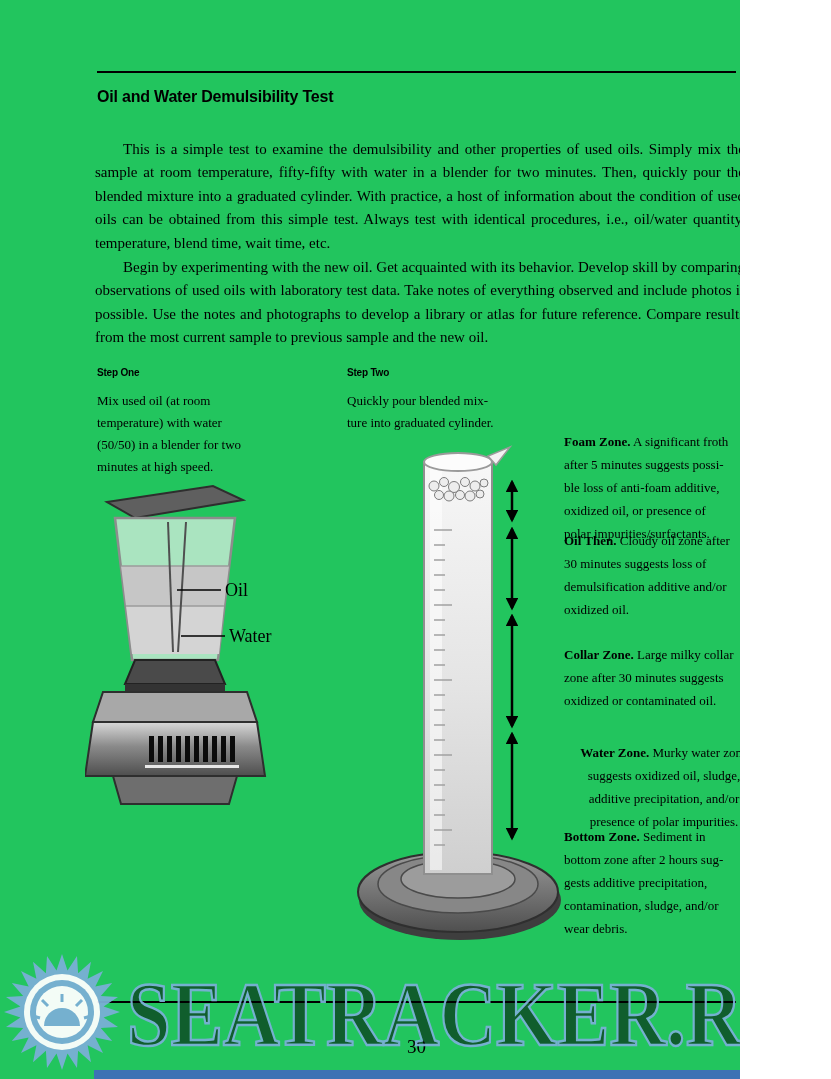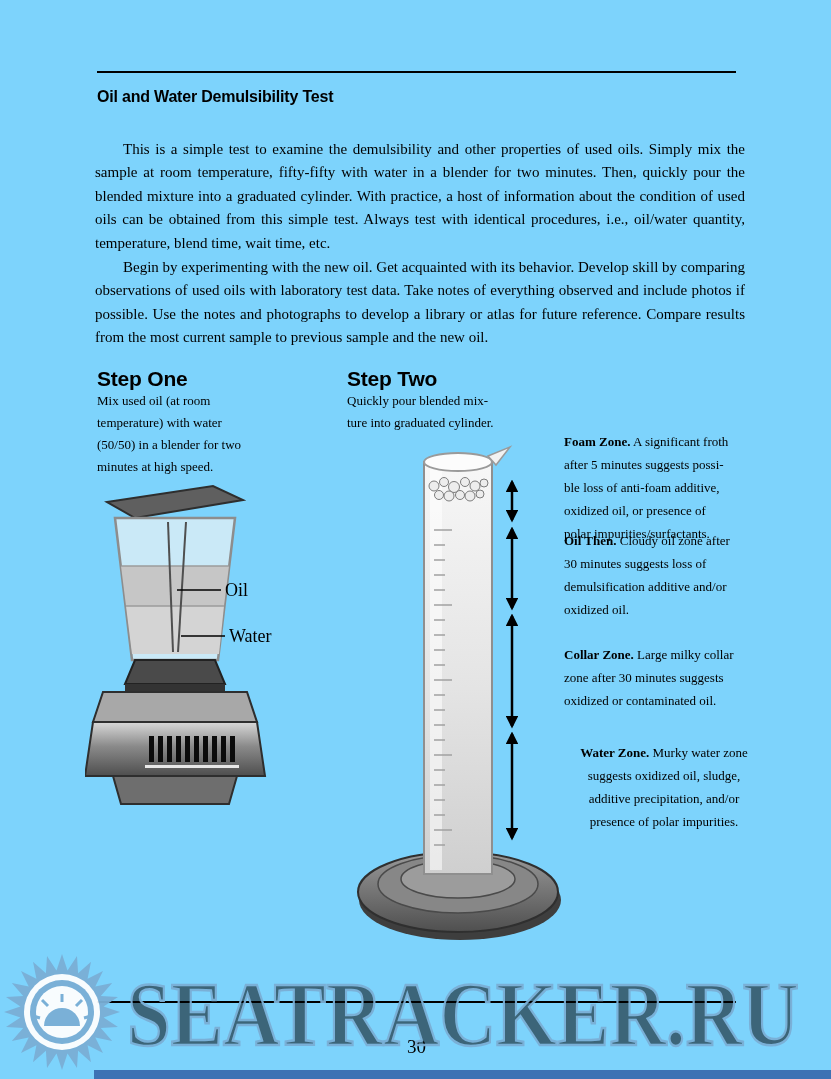--- a/index.html
+++ b/index.html
@@ -1,32 +1,32 @@
 <!DOCTYPE html>
 <html><head>
 <meta charset="utf-8">
 <style>
   html,body { margin:0; padding:0; background:#ffffff; }
   .page {
-    position:relative; width:831px; height:1079px; background:#7dd3fc;
+    position:relative; width:740px; height:1079px; background:#22c55e;
     overflow:hidden; font-family:"Liberation Serif", serif; color:#000;
   }
   .rule { position:absolute; background:#000; height:2px; }
   .page-title {
     position:absolute; left:97px; top:88px;
     font-family:"Liberation Sans", sans-serif; font-weight:bold;
     font-size:16px; letter-spacing:-0.2px;
   }
   .para {
     position:absolute; left:95px; width:650px;
     font-size:15px; line-height:23.4px; text-align:justify; text-indent:28px;
   }
   .step-h {
     position:absolute; font-family:"Liberation Sans", sans-serif;
-    font-weight:bold; font-size:21px; letter-spacing:-0.2px;
+    font-weight:bold; font-size:10px; letter-spacing:-0.2px;
   }
   .step-t {
     position:absolute; font-size:13px; line-height:22px; white-space:pre-line;
   }
   .zone {
     position:absolute; left:564px; width:200px;
     font-size:13px; line-height:23px; white-space:pre-line; margin:0;
   }
   .zone b { font-weight:bold; }
   .pagenum {
@@ -190,20 +190,25 @@
 30 minutes suggests loss of
 demulsification additive and/or
 oxidized oil.</span></p>
   <p class="zone" style="top:643px;"><b>Collar Zone.</b> <span>Large milky collar
 zone after 30 minutes suggests
 oxidized or contaminated oil.</span></p>
   <p class="zone" style="top:741px;text-align:center;"><b>Water Zone.</b> <span>Murky water zone
 suggests oxidized oil, sludge,
 additive precipitation, and/or
 presence of polar impurities.</span></p>
+  <p class="zone" style="top:825px;"><b>Bottom Zone.</b> <span>Sediment in
+bottom zone after 2 hours sug-
+gests additive precipitation,
+contamination, sludge, and/or
+wear debris.</span></p>
 
   <div class="rule" style="left:97px; top:1001px; width:639px;"></div>
   <div class="pagenum">30</div>
 
   <div class="footer-bar" style="background: rgb(61, 114, 180);"></div>
 
   <svg width="831" height="127" viewBox="0 0 831 127" style="position:absolute; left:0; top:952px;" opacity="0.95">
     <g>
       <polygon id="sun-rays" points="120.0,60.0 103.6,65.5 118.0,75.0 100.8,76.1 112.2,89.0 95.3,85.6 103.0,101.0 87.6,93.3 91.0,110.2 78.1,98.8 77.0,116.0 67.5,101.6 62.0,118.0 56.5,101.6 47.0,116.0 45.9,98.8 33.0,110.2 36.4,93.3 21.0,101.0 28.7,85.6 11.8,89.0 23.2,76.1 6.0,75.0 20.4,65.5 4.0,60.0 20.4,54.5 6.0,45.0 23.2,43.9 11.8,31.0 28.7,34.4 21.0,19.0 36.4,26.7 33.0,9.8 45.9,21.2 47.0,4.0 56.5,18.4 62.0,2.0 67.5,18.4 77.0,4.0 78.1,21.2 91.0,9.8 87.6,26.7 103.0,19.0 95.3,34.4 112.2,31.0 100.8,43.9 118.0,45.0 103.6,54.5" fill="#7aafd6"></polygon>
       <circle cx="62" cy="60" r="38" fill="#ffffff"></circle>

